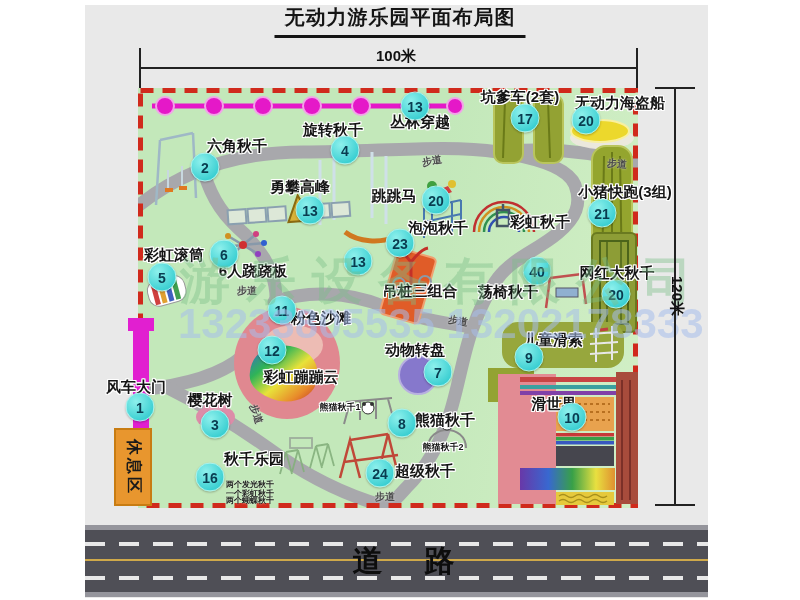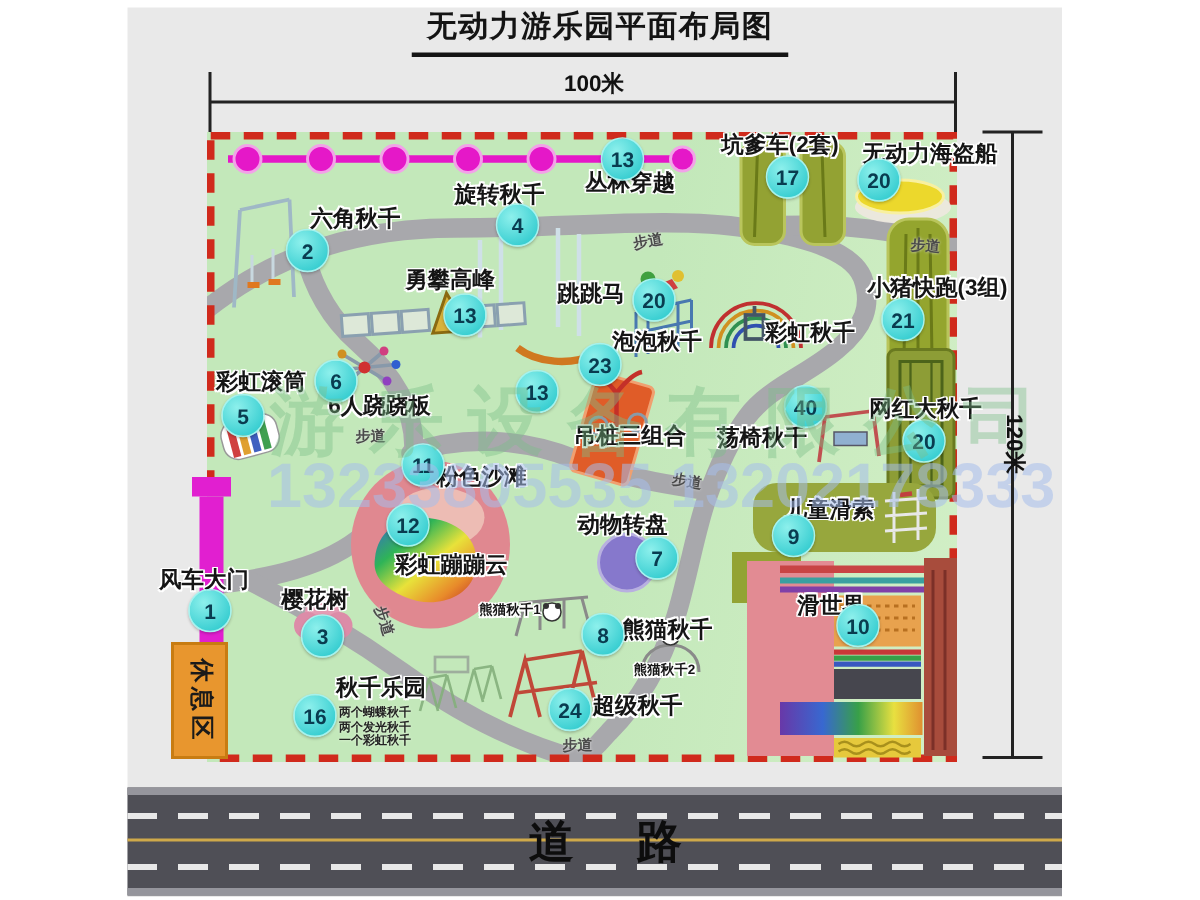--- a/index.html
+++ b/index.html
@@ -329,17 +329,17 @@
       <div class="badge" style="left: 380px; top: 473px;">24</div>
       <div class="lbl" style="left: 540px; top: 222px; font-size: 15px;">彩虹秋千</div>
       <div class="lbl" style="left: 340px; top: 407px; font-size: 9px;">熊猫秋千1</div>
       <div class="lbl" style="left: 443px; top: 447px; font-size: 9px;">熊猫秋千2</div>
       <div class="pathlbl" style="left: 432px; top: 161px; transform: translate(-50%, -50%) rotate(-10deg);">步道</div>
       <div class="pathlbl" style="left: 617px; top: 164px; transform: translate(-50%, -50%) rotate(5deg);">步道</div>
       <div class="pathlbl" style="left: 247px; top: 291px; transform: translate(-50%, -50%) rotate(0deg);">步道</div>
       <div class="pathlbl" style="left: 458px; top: 321px; transform: translate(-50%, -50%) rotate(10deg);">步道</div>
       <div class="pathlbl" style="left: 256px; top: 414px; transform: translate(-50%, -50%) rotate(72deg);">步道</div>
       <div class="pathlbl" style="left: 385px; top: 497px; transform: translate(-50%, -50%) rotate(0deg);">步道</div>
-      <div class="note" style="left: 226px; top: 469px;">两个蝴蝶秋千</div>
+      <div class="note" style="left: 226px; top: 495px;">两个蝴蝶秋千</div>
       <div class="note" style="left: 226px; top: 478.5px;">两个发光秋千</div>
       <div class="note" style="left: 226px; top: 488px;">一个彩虹秋千</div>
     </div>
 </div>
 
 </body></html>

